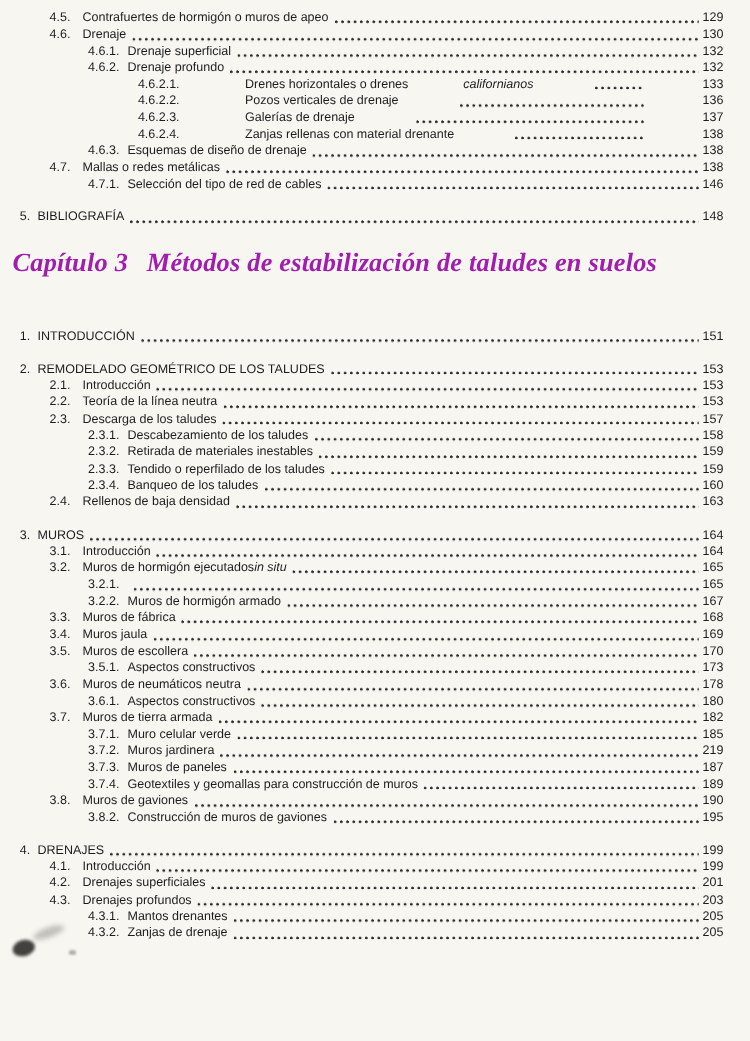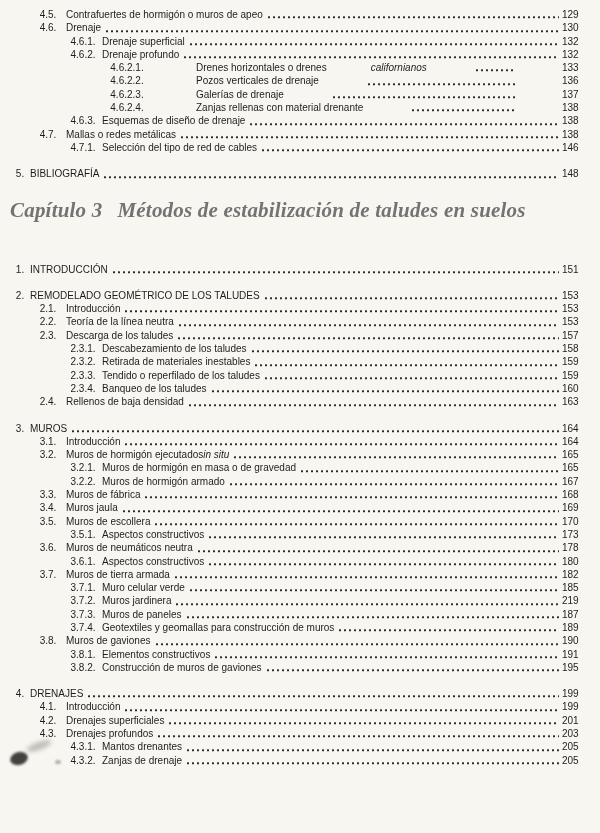--- a/index.html
+++ b/index.html
@@ -49,21 +49,21 @@
 
   .chapter-heading {
     display: flex;
     gap: 15px;
     margin: 16px 0 40px 0;
     font-family: "Liberation Serif", serif;
     font-style: italic;
     font-weight: 700;
     font-size: 21px;
     line-height: 26px;
-    color: #737373;
+    color: #a21caf;
     letter-spacing: 0.2px;
     white-space: nowrap;
   }
 
   
   .smudge { position: absolute; border-radius: 50%; pointer-events: none; }
   .smudge-ink {
     left: 10px; top: 752px; width: 18px; height: 13px;
     background: rgba(35,33,30,0.85); filter: blur(1.2px);
     transform: rotate(-15deg);
@@ -248,21 +248,20 @@
         </div>
         <div class="toc-row lvl1">
           <span class="toc-num">3.2.</span>
           <span class="toc-label">Muros de hormigón ejecutados </span>
           <span class="toc-label toc-label-italic">in situ</span>
           <span class="toc-dots"></span>
           <span class="toc-page">165</span>
         </div>
         <div class="toc-row lvl2">
           <span class="toc-num">3.2.1.</span>
-          <span class="toc-label">Muros de hormigón en masa o de gravedad</span>
           <span class="toc-dots"></span>
           <span class="toc-page">165</span>
         </div>
         <div class="toc-row lvl2">
           <span class="toc-num">3.2.2.</span>
           <span class="toc-label">Muros de hormigón armado</span>
           <span class="toc-dots"></span>
           <span class="toc-page">167</span>
         </div>
         <div class="toc-row lvl1">
@@ -329,26 +328,20 @@
           <span class="toc-num">3.7.4.</span>
           <span class="toc-label">Geotextiles y geomallas para construcción de muros</span>
           <span class="toc-dots"></span>
           <span class="toc-page">189</span>
         </div>
         <div class="toc-row lvl1">
           <span class="toc-num">3.8.</span>
           <span class="toc-label">Muros de gaviones</span>
           <span class="toc-dots"></span>
           <span class="toc-page">190</span>
-        </div>
-        <div class="toc-row lvl2">
-          <span class="toc-num">3.8.1.</span>
-          <span class="toc-label">Elementos constructivos</span>
-          <span class="toc-dots"></span>
-          <span class="toc-page">191</span>
         </div>
         <div class="toc-row lvl2">
           <span class="toc-num">3.8.2.</span>
           <span class="toc-label">Construcción de muros de gaviones</span>
           <span class="toc-dots"></span>
           <span class="toc-page">195</span>
         </div>
       </div>
       <div class="toc-section">
         <div class="toc-row lvl0">

